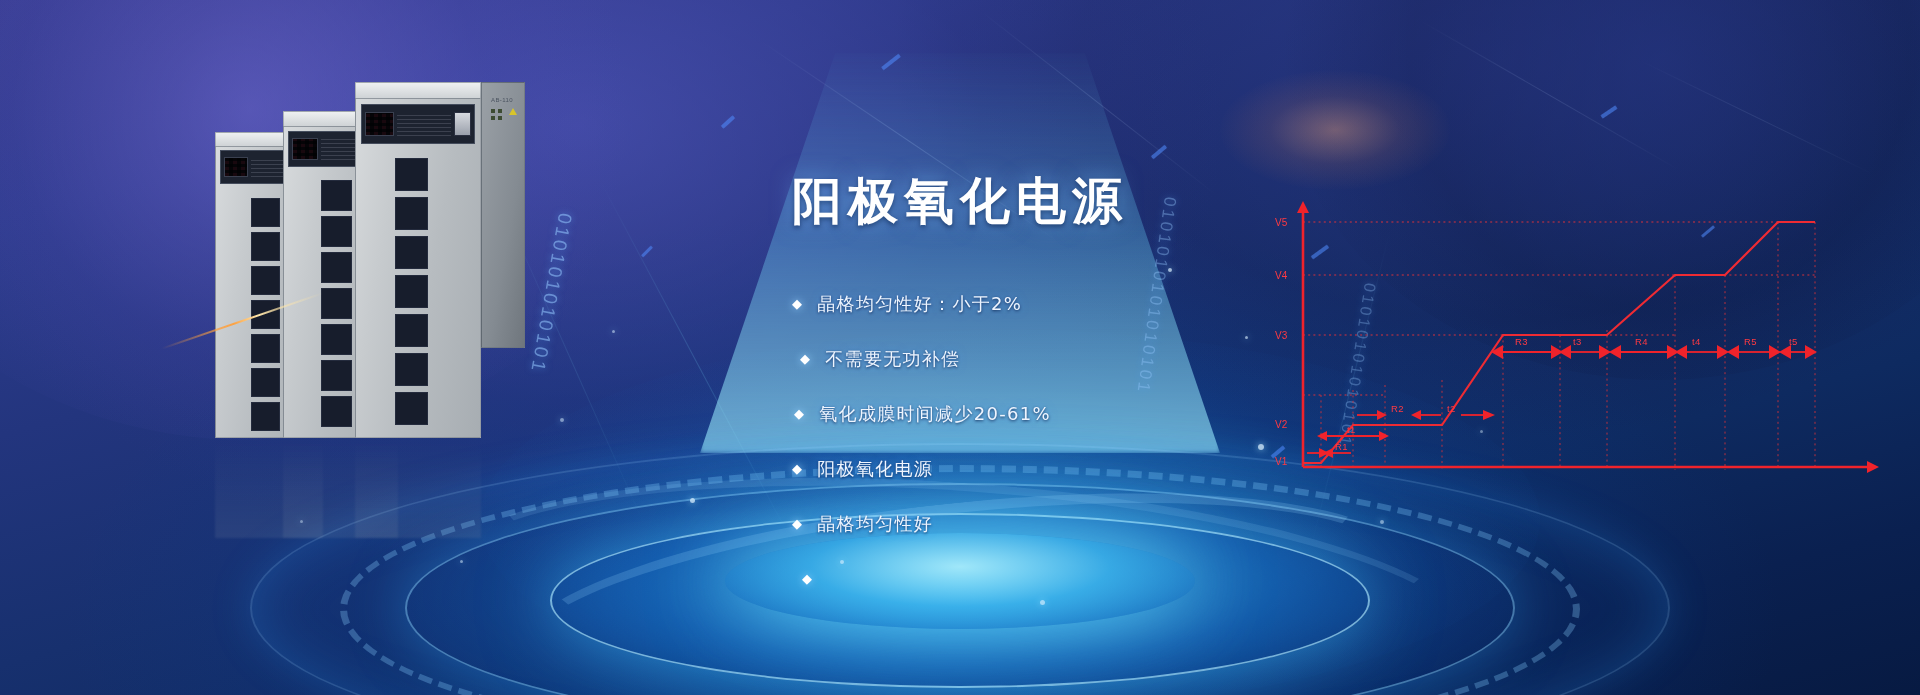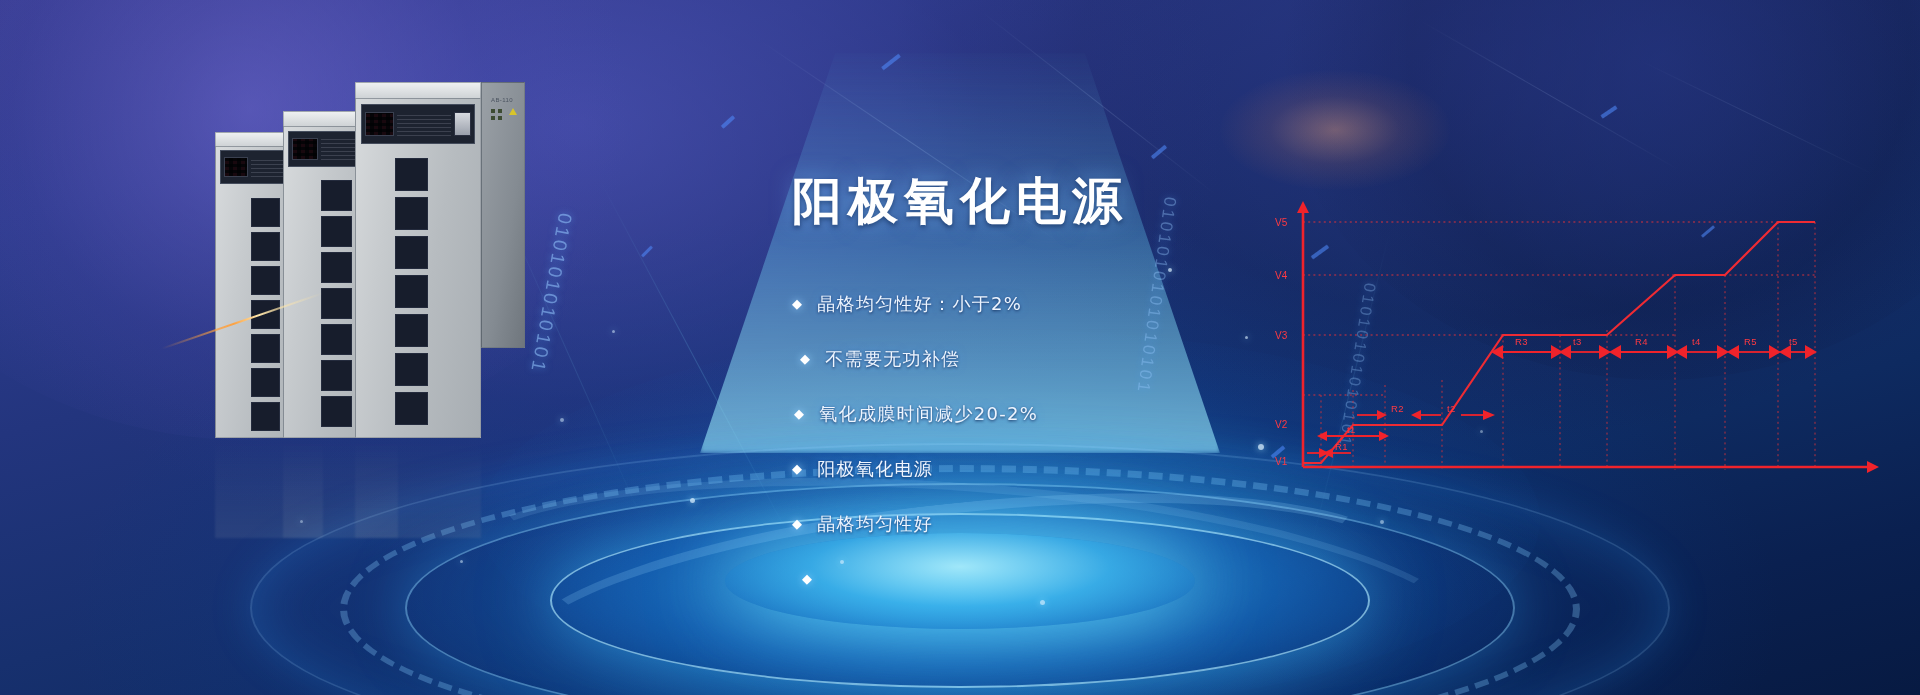--- a/index.html
+++ b/index.html
@@ -246,21 +246,21 @@
       <li class="feat i0">
         <span class="bullet">◆</span>
         <span class="ftxt">晶格均匀性好：小于2%</span>
       </li>
       <li class="feat i1">
         <span class="bullet">◆</span>
         <span class="ftxt">不需要无功补偿</span>
       </li>
       <li class="feat i2">
         <span class="bullet">◆</span>
-        <span class="ftxt">氧化成膜时间减少20-2%</span>
+        <span class="ftxt">氧化成膜时间减少20-61%</span>
       </li>
       <li class="feat i3">
         <span class="bullet">◆</span>
         <span class="ftxt">阳极氧化电源</span>
       </li>
       <li class="feat i4">
         <span class="bullet">◆</span>
         <span class="ftxt">晶格均匀性好</span>
       </li>
       <li class="feat i5">

